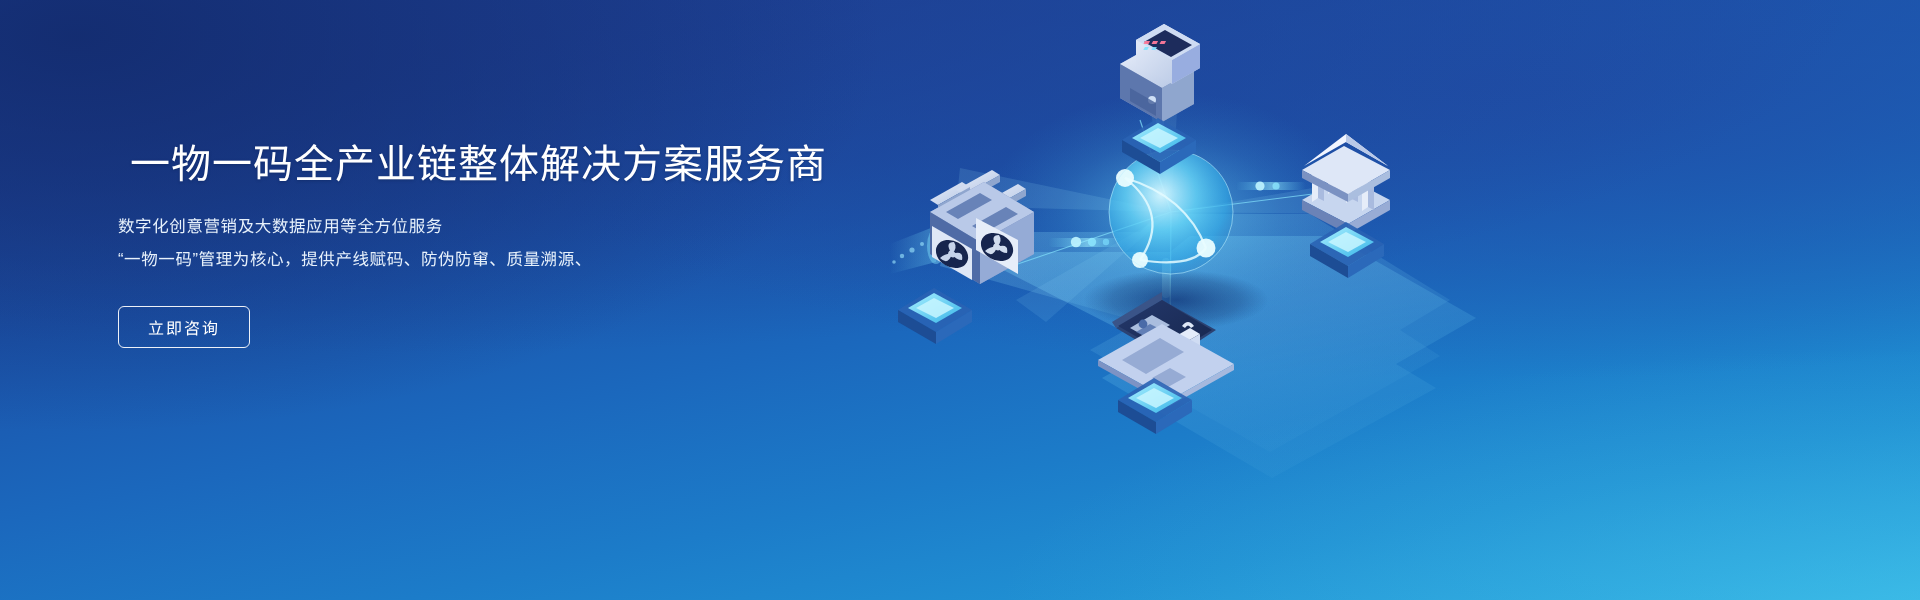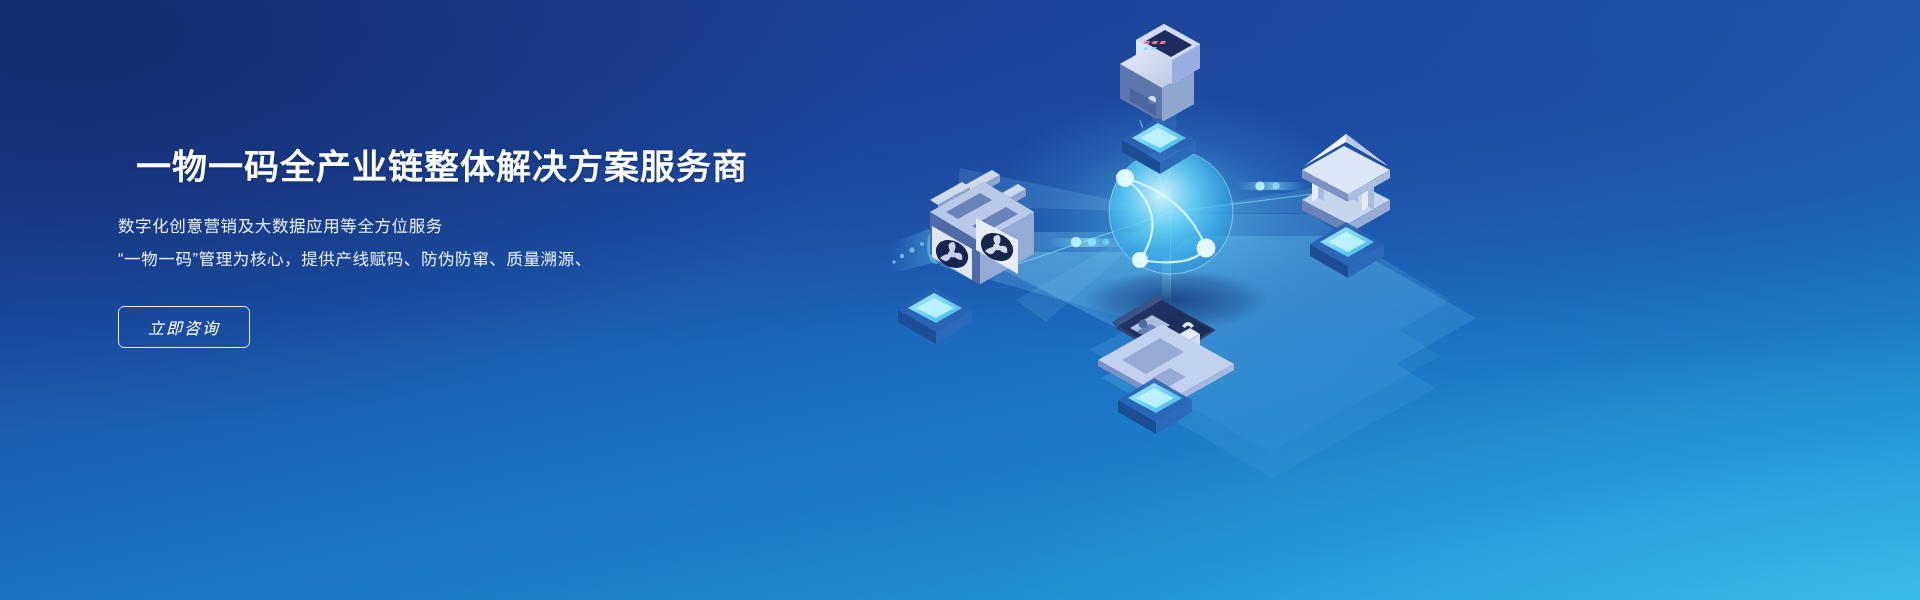--- a/index.html
+++ b/index.html
@@ -28,41 +28,40 @@
     content:"";position:absolute;inset:0;
     background:
       radial-gradient(70% 110% at 4% 6%, rgba(18,42,108,.85) 0%, rgba(18,42,108,0) 60%),
       radial-gradient(80% 70% at 100% 100%, rgba(74,198,234,.40) 0%, rgba(74,198,234,0) 60%);
     pointer-events:none;
   }
 
   
   .copy{position:absolute;left:118px;top:128px;width:700px;z-index:6;}
   .headline{
-    margin:18px;
-    font-size:35px;font-weight:700;color:#ffffff;
+    margin:12px;
+    font-size:40px;font-weight:400;color:#ffffff;
     letter-spacing:1px;line-height:1.2;white-space:nowrap;
     text-shadow:0 1px 3px rgba(8,28,72,.35);
   }
   .sub{
     margin:22px 0 0 0;
     font-size:16.5px;color:#e7f1fb;font-weight:400;
     line-height:2.0;letter-spacing:.6px;max-width:560px;
   }
   .sub span{display:block;}
   .cta{
     display:inline-flex;align-items:center;justify-content:center;
     margin-top:30px;
     width:132px;height:42px;
     border:1px solid rgba(255,255,255,.92);
     border-radius:6px;
     color:#ffffff;font-size:16px;letter-spacing:2px;
     background:transparent;cursor:pointer;
     font-family:inherit;
-    font-style:italic;
   }
 
   
   .art{position:absolute;left:840px;top:0;width:1080px;height:600px;z-index:4;}
   .art svg{display:block;width:100%;height:100%;}
 </style>
 </head>
 <body>
 
 <div id="stage">

